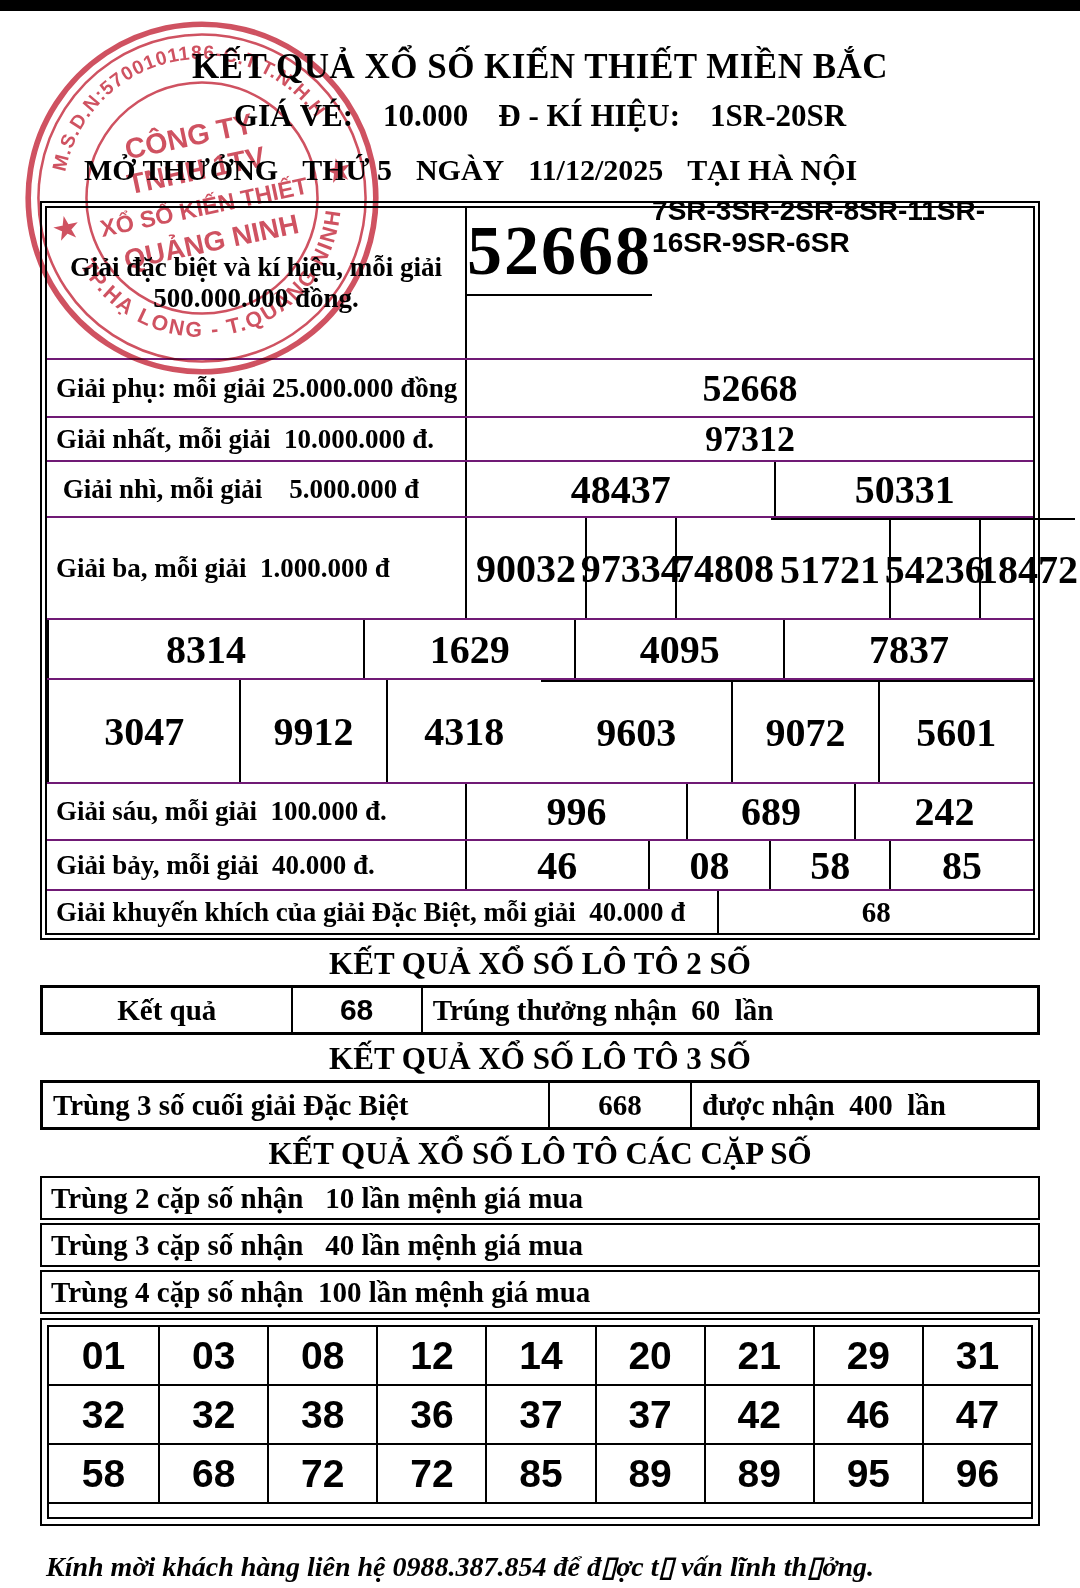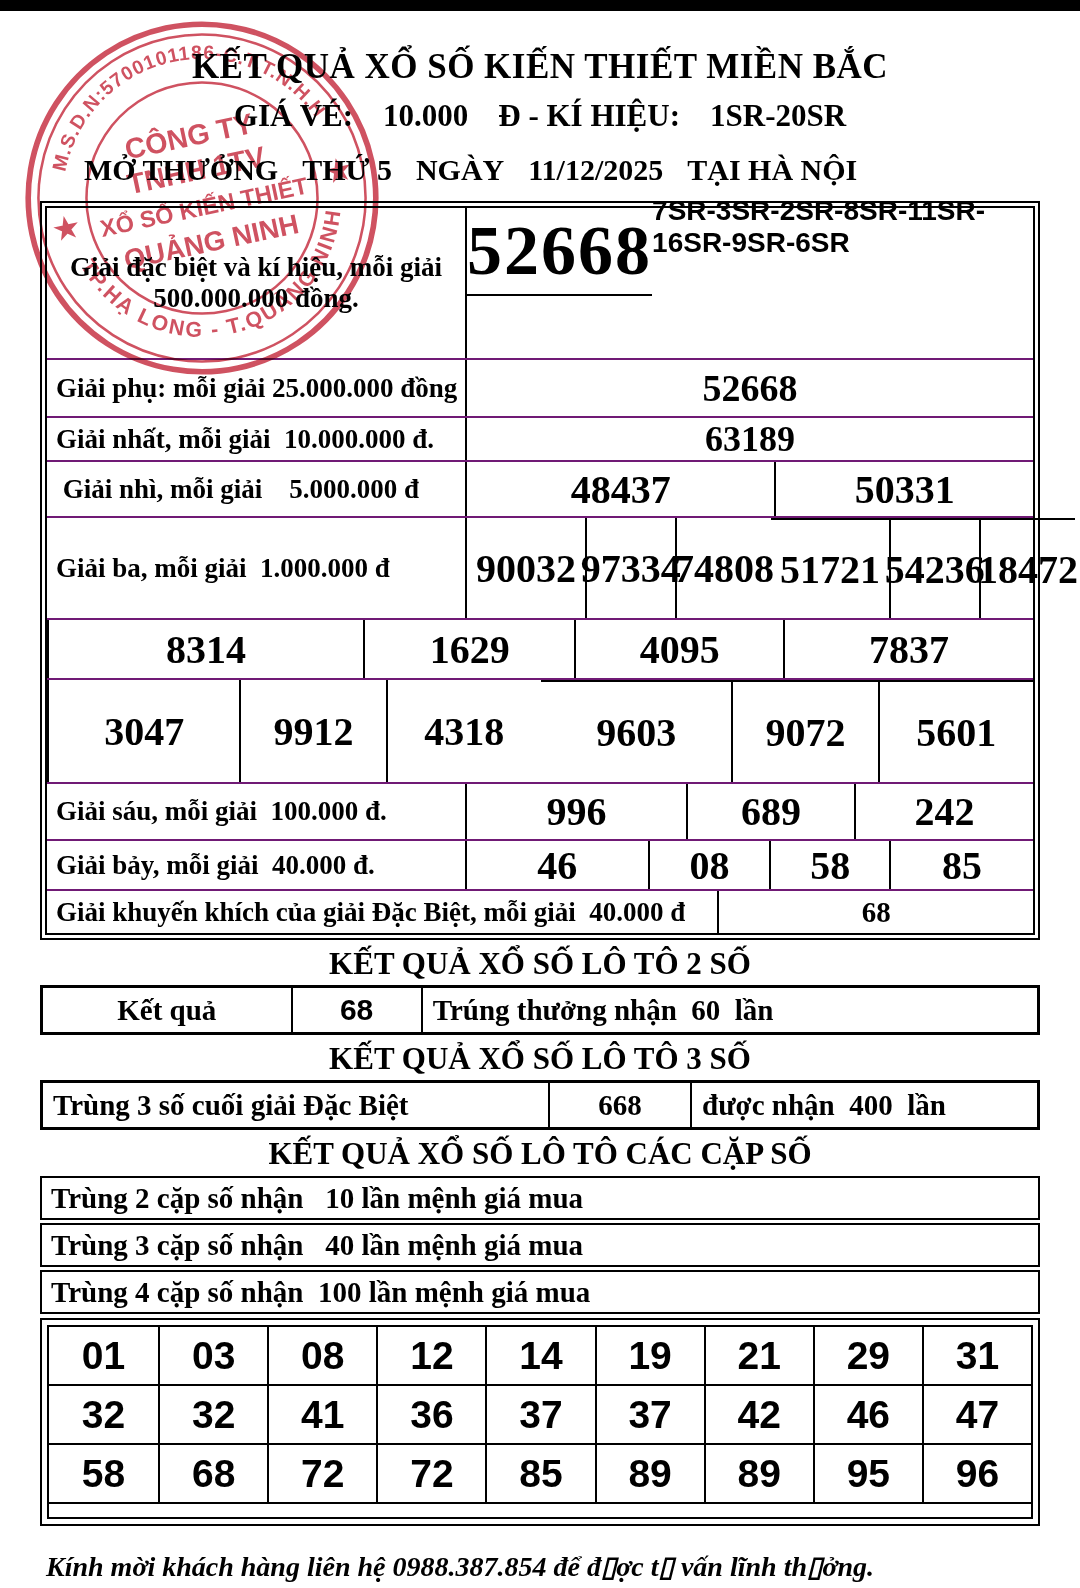--- a/index.html
+++ b/index.html
@@ -145,21 +145,21 @@
             <div class="subrow">
           <div class="cell c1 val md">52668</div>
         </div>
           </div>
       </div>
 
       <div class="trow" style="height:42px">
         <div class="label">Giải nhất, mỗi giải  10.000.000 đ.</div>
         <div class="rstack">
             <div class="subrow">
-          <div class="cell c1 val sm">63189</div>
+          <div class="cell c1 val sm">97312</div>
         </div>
           </div>
       </div>
 
       <div class="trow" style="height:54px">
         <div class="label"> Giải nhì, mỗi giải    5.000.000 đ</div>
         <div class="rstack">
             <div class="subrow">
           <div class="cell c2a val">48437</div>
           <div class="cell c2b val">50331</div>
@@ -264,29 +264,29 @@
   <div class="pair-row">Trùng 4 cặp số nhận  100 lần mệnh giá mua</div>
 
   <div class="grid-outer">
     <div class="grid-inner">
       <div class="grow">
         <div class="gcell">01</div>
         <div class="gcell">03</div>
         <div class="gcell">08</div>
         <div class="gcell">12</div>
         <div class="gcell">14</div>
-        <div class="gcell">19</div>
+        <div class="gcell">20</div>
         <div class="gcell">21</div>
         <div class="gcell">29</div>
         <div class="gcell">31</div>
       </div>
       <div class="grow">
         <div class="gcell">32</div>
         <div class="gcell">32</div>
-        <div class="gcell">41</div>
+        <div class="gcell">38</div>
         <div class="gcell">36</div>
         <div class="gcell">37</div>
         <div class="gcell">37</div>
         <div class="gcell">42</div>
         <div class="gcell">46</div>
         <div class="gcell">47</div>
       </div>
       <div class="grow">
         <div class="gcell">58</div>
         <div class="gcell">68</div>

